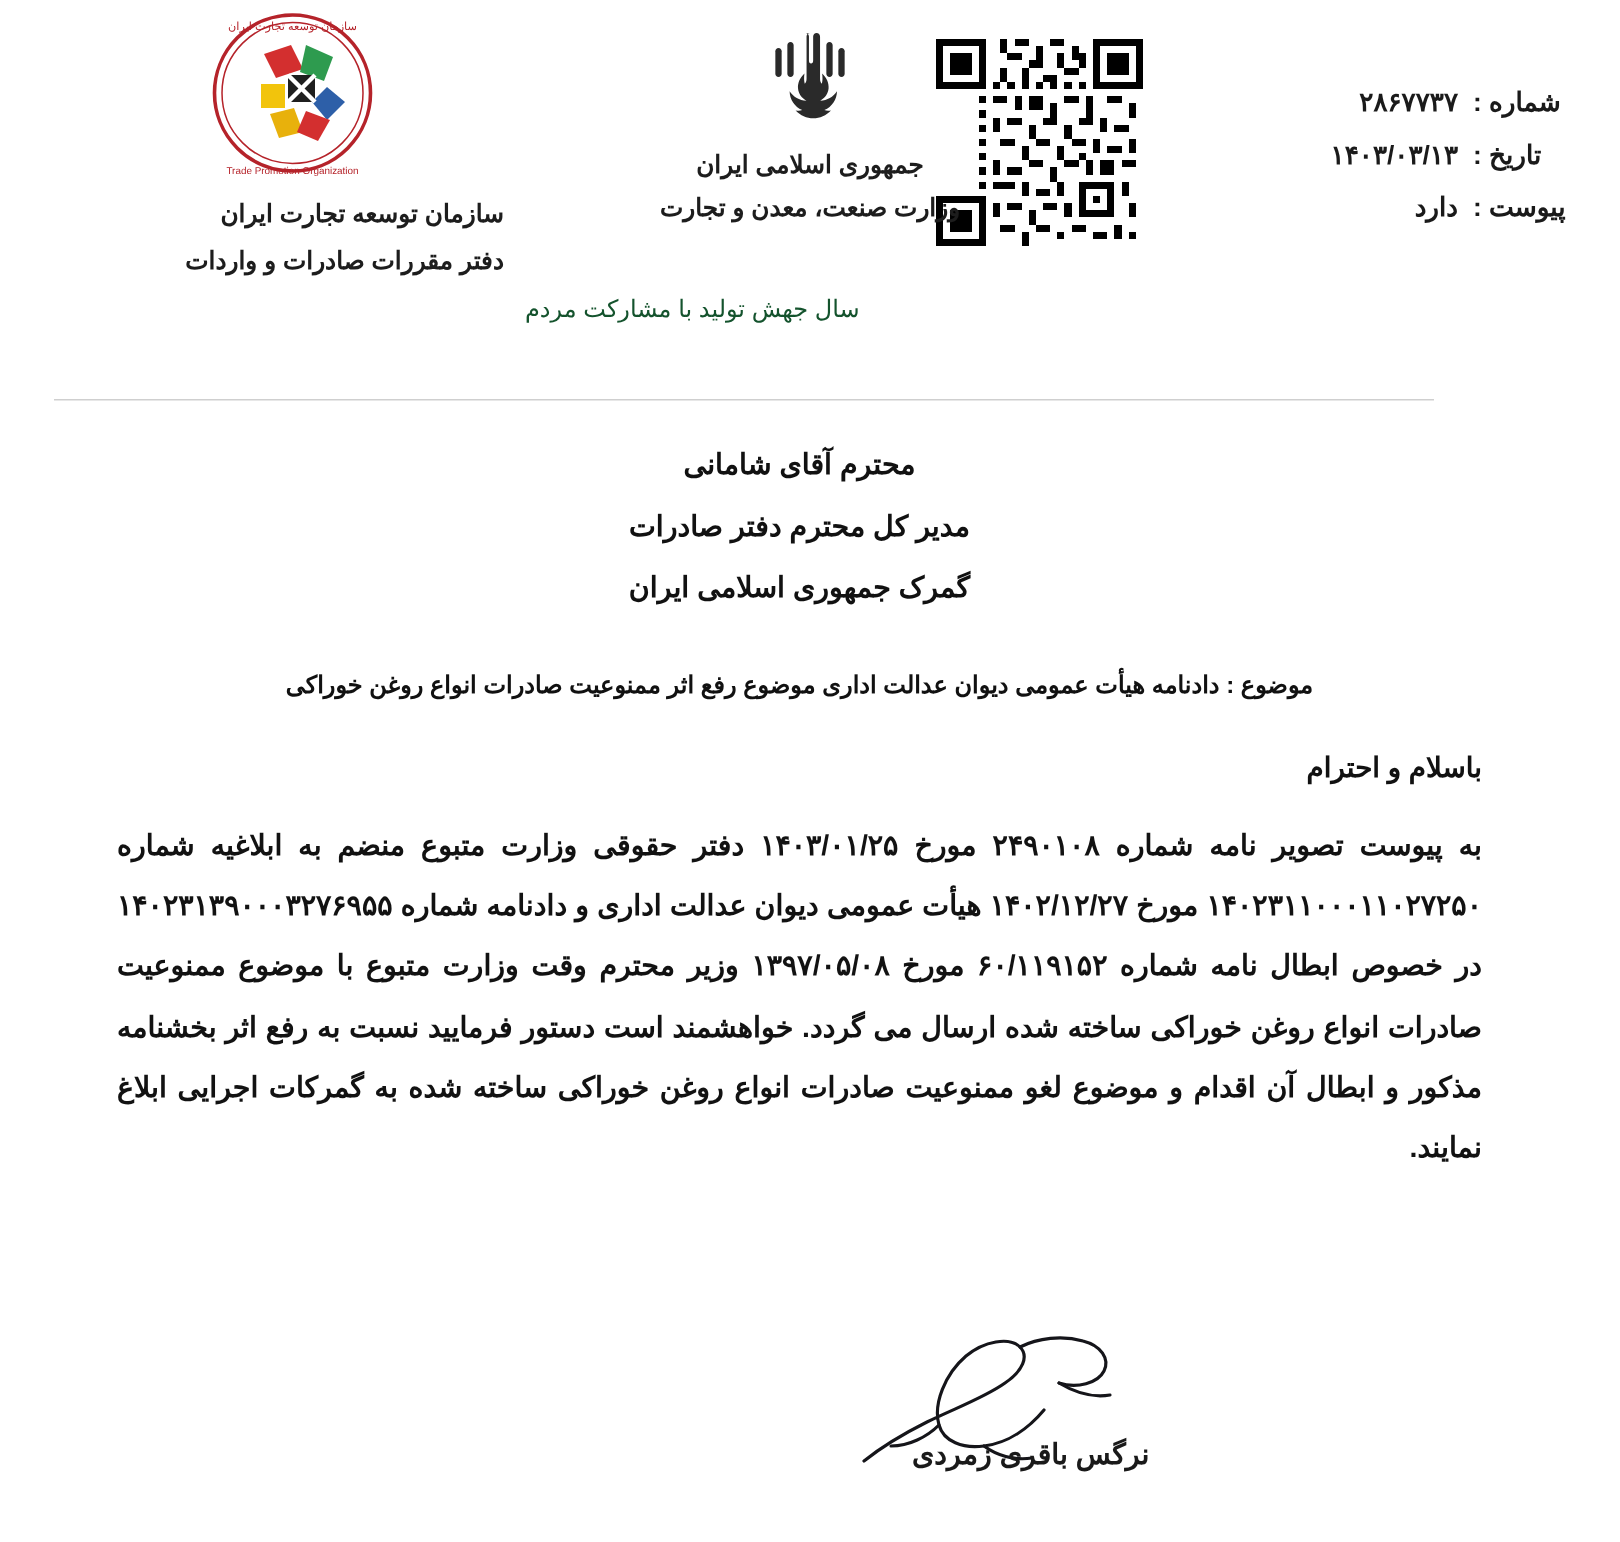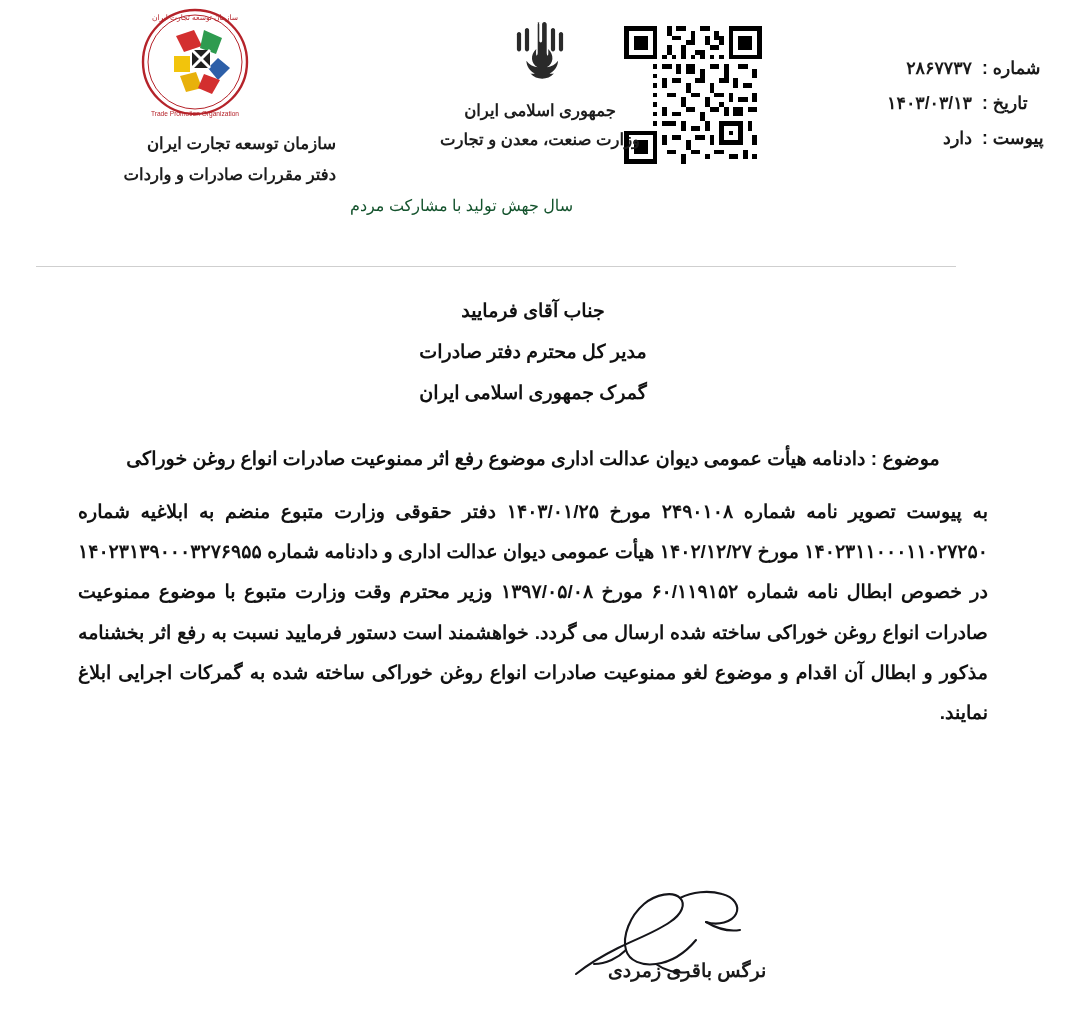--- a/index.html
+++ b/index.html
@@ -150,21 +150,21 @@
     color: #111;
     margin: 0 auto;
     width: 100%;
     padding-left: 0;
   }
   .addressee div { margin-bottom: 2px; }
 
   .subject {
     margin-top: 34px;
     text-align: center;
-    font-size: 19px;
+    font-size: 16px;
     font-weight: bold;
     color: #111;
     letter-spacing: 0.1px;
   }
 
   .greeting {
     margin-top: 34px;
     text-align: right;
     font-size: 18.5px;
     font-weight: bold;
@@ -381,27 +381,28 @@
     <div class="org">
       <div class="org-line">سازمان توسعه تجارت ایران</div>
       <div class="org-line">دفتر مقررات صادرات و واردات</div>
     </div>
   </div>
 
   <div class="divider"></div>
 
   <div class="content">
     <div class="addressee">
-      <div>جناب آقای فرمایید</div>
+      <div>محترم آقای شامانی</div>
       <div>مدیر کل محترم دفتر صادرات</div>
       <div>گمرک جمهوری اسلامی ایران</div>
     </div>
 
     <div class="subject">موضوع : دادنامه هیأت عمومی دیوان عدالت اداری موضوع رفع اثر ممنوعیت صادرات انواع روغن خوراکی</div>
 
+    <div class="greeting">باسلام و احترام</div>
 
     <div class="paragraph">به پیوست تصویر نامه شماره ۲۴۹۰۱۰۸ مورخ ۱۴۰۳/۰۱/۲۵ دفتر حقوقی وزارت متبوع منضم به ابلاغیه شماره ۱۴۰۲۳۱۱۰۰۰۱۱۰۲۷۲۵۰ مورخ ۱۴۰۲/۱۲/۲۷ هیأت عمومی دیوان عدالت اداری و دادنامه شماره ۱۴۰۲۳۱۳۹۰۰۰۳۲۷۶۹۵۵ در خصوص ابطال نامه شماره ۶۰/۱۱۹۱۵۲ مورخ ۱۳۹۷/۰۵/۰۸ وزیر محترم وقت وزارت متبوع با موضوع ممنوعیت صادرات انواع روغن خوراکی ساخته شده ارسال می گردد. خواهشمند است دستور فرمایید نسبت به رفع اثر بخشنامه مذکور و ابطال آن اقدام و موضوع لغو ممنوعیت صادرات انواع روغن خوراکی ساخته شده به گمرکات اجرایی ابلاغ نمایند.</div>
   </div>
 
   <div class="sign-area">
     <svg class="signature-svg" viewBox="0 0 240 110">
       <g fill="none" stroke="#15151a" stroke-width="2.1" stroke-linecap="round">
         <path d="M16 96 C26 88 42 78 58 70 C76 61 96 54 110 44 C122 36 126 26 120 20 C113 13 96 16 84 26 C70 38 62 58 66 72 C69 83 82 88 96 86 C112 84 126 74 136 62"></path>
         <path d="M120 20 C132 14 148 12 162 16 C174 19 180 28 176 36 C172 44 158 48 146 44"></path>
         <path d="M66 72 C58 80 46 86 34 86"></path>

